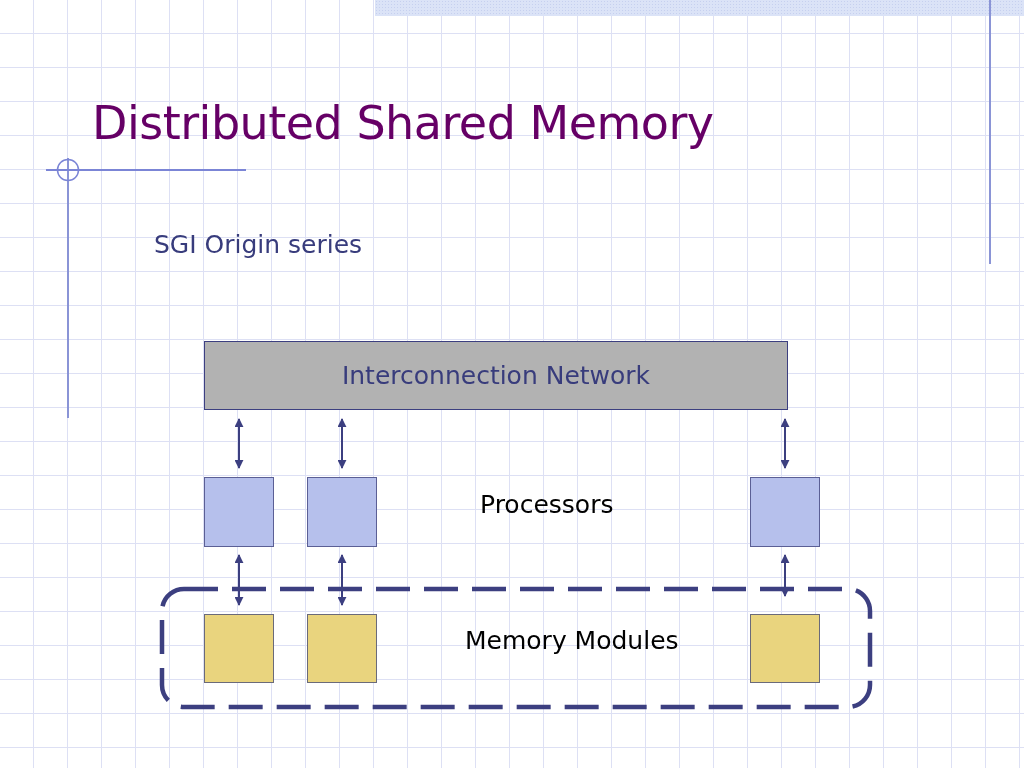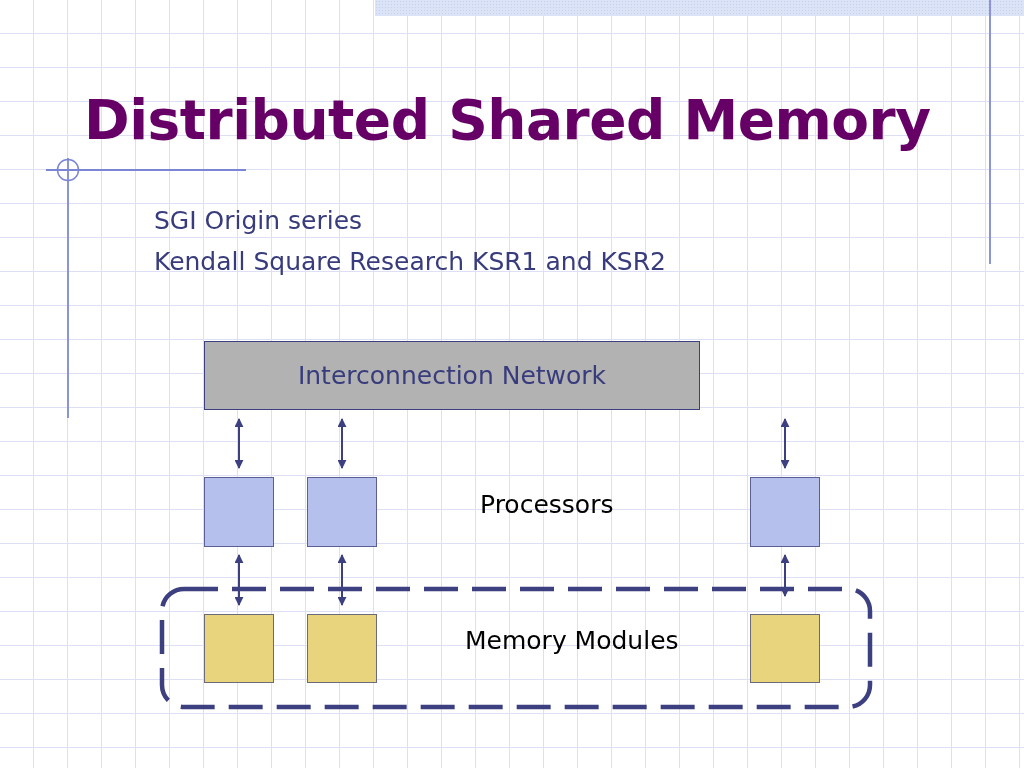--- a/index.html
+++ b/index.html
@@ -13,30 +13,30 @@
   }
   .top-band {
     position: absolute; left: 375px; top: 0; width: 649px; height: 16px;
     background-color: #dbe3f7;
     background-image: radial-gradient(#c6d0ef 0.8px, transparent 1px);
     background-size: 3px 3px;
   }
   .vline { position: absolute; background: #8a94d6; }
   .hline { position: absolute; background: #7b85d6; }
   .title {
-    position: absolute; left: 80px; top: 84px; margin: 4px;
-    font-size: 55px; font-weight: bold; color: #660066; letter-spacing: -0.5px;
+    position: absolute; left: 80px; top: 84px; margin: 12px;
+    font-size: 46px; font-weight: normal; color: #660066; letter-spacing: -0.5px;
     white-space: nowrap;
   }
   .bullets { position: absolute; left: 154px; top: 201px; margin: 0; padding: 0; list-style: none; }
-  .bullets li { font-size: 25px; line-height: 40.5px; color: #383c7c; white-space: nowrap; }
+  .bullets li { font-size: 25px; line-height: 40.5px; color: #383c7c; white-space: nowrap; margin-top: 24px; }
   .box {
     position: absolute; box-sizing: border-box; border: 1.5px solid #3c3f80;
   }
-  .network { left: 204px; top: 341px; width: 496px; height: 69px; background: #b2b2b2; }
+  .network { left: 204px; top: 341px; width: 584px; height: 69px; background: #b2b2b2; }
   .network span {
     position: absolute; left: 0; right: 0; top: 19px; text-align: center;
     font-size: 25px; color: #383c7c;
   }
   .proc { width: 70px; height: 70px; background: #b6c0ec; border-color: #5b5f95; }
   .mem  { width: 70px; height: 69px; background: #e9d47e; border-color: #6a6a7a; }
   .label { position: absolute; font-size: 25px; color: #000000; white-space: nowrap; }
   svg.overlay { position: absolute; left: 0; top: 0; }
 </style>
 </head>
@@ -47,21 +47,20 @@
 <div class="vline" style="left:67px; top:158px; width:2px; height:260px;"></div>
 <div class="hline" style="left:46px; top:169px; width:200px; height:1.5px;"></div>
 <svg class="overlay" width="100" height="200">
   <circle cx="68" cy="170" r="10.5" fill="none" stroke="#7b85d6" stroke-width="1.5"></circle>
 </svg>
 
 <h1 class="title">Distributed Shared Memory</h1>
 
 <ul class="bullets">
   <li>SGI Origin series</li>
-  <li>Kendall Square Research KSR1 and KSR2</li>
 </ul>
 
 <div class="box network">
   <span>Interconnection Network</span>
 </div>
 
 <div class="box proc" style="left:204px; top:477px;"></div>
 <div class="box proc" style="left:307px; top:477px;"></div>
 <div class="box proc" style="left:750px; top:477px;"></div>
 

